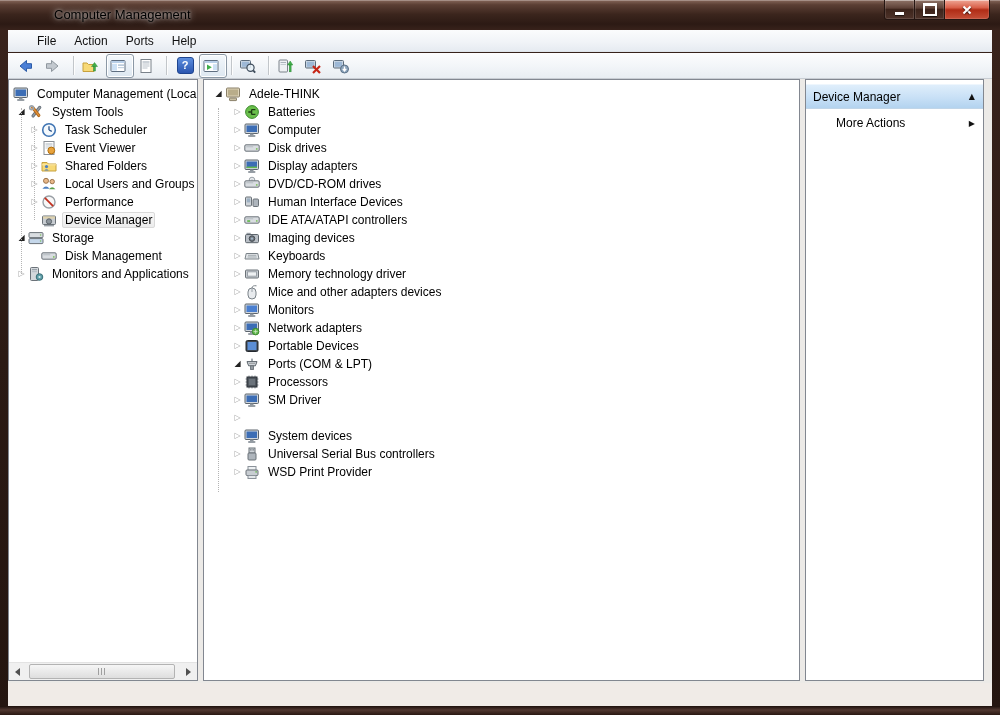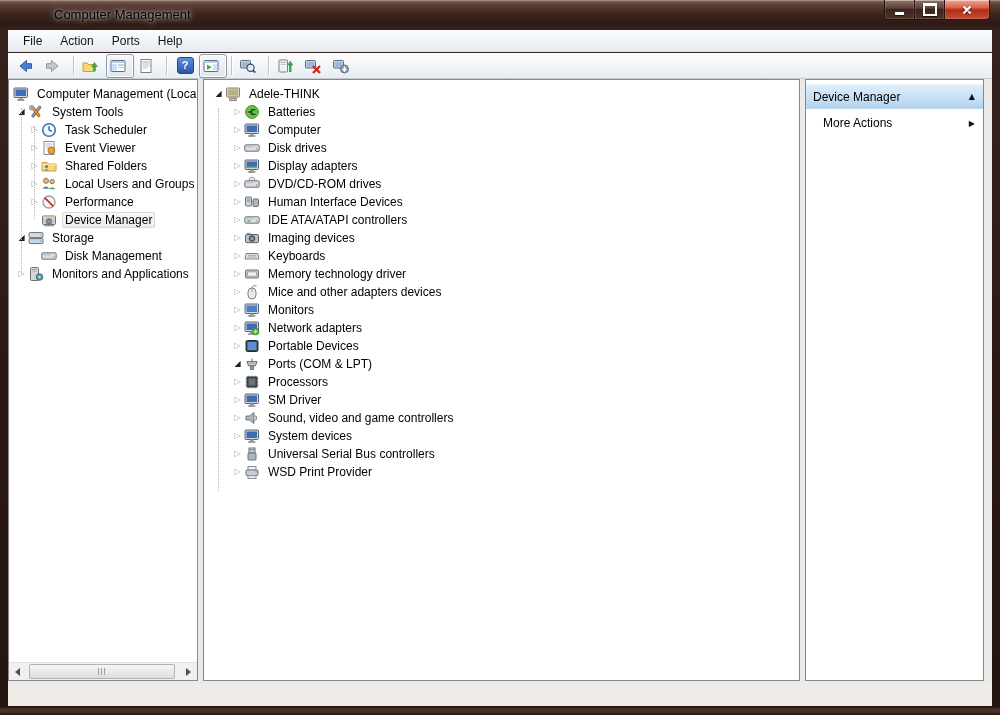--- a/index.html
+++ b/index.html
@@ -22,21 +22,21 @@
     background:linear-gradient(180deg,#efa695 0%,#d9604a 40%,#b02c16 52%,#c44f38 100%);}
   .g-min{width:9px;height:3px;background:#fff;margin-top:7px;box-shadow:0 1px 1px rgba(0,0,0,.6);}
   .g-max{width:10px;height:8px;border:2px solid #fff;border-top-width:3px;box-shadow:0 1px 1px rgba(0,0,0,.6);}
   .g-x{position:relative;width:12px;height:12px;}
   .g-x span{position:absolute;left:1px;top:5px;width:10px;height:2px;background:#fff;box-shadow:0 1px 1px rgba(0,0,0,.5);}
   .g-x span:first-child{transform:rotate(45deg);}
   .g-x span:last-child{transform:rotate(-45deg);}
   
   #menubar{position:absolute;top:30px;left:8px;width:984px;height:22px;
     background:linear-gradient(180deg,#fbfcfd 0%,#f0f3f7 60%,#e6ebf1 100%);
-    border-bottom:1px solid #dfe4ea;display:flex;align-items:center;padding-left:6px;box-sizing:border-box;}
+    border-bottom:1px solid #dfe4ea;display:flex;align-items:center;padding-left:20px;box-sizing:border-box;}
   .menu-item{padding:0 9px;height:22px;line-height:22px;color:#111;}
   #toolbar{position:absolute;top:53px;left:8px;width:984px;height:26px;
     background:linear-gradient(180deg,#fdfdfe 0%,#f2f5f8 55%,#e8edf2 100%);
     border-bottom:1px solid #c8cdd3;display:flex;align-items:center;padding-left:5px;box-sizing:border-box;}
   .tool-btn{width:26px;height:22px;display:flex;align-items:center;justify-content:center;border:1px solid transparent;border-radius:3px;}
   .tool-btn.pressed{border:1px solid #8b98a5;background:linear-gradient(180deg,#f4f8fc,#dde7f0);box-shadow:inset 0 0 0 1px #fff;}
   .tool-sep{width:1px;height:19px;background:#c2c6ca;margin:0 4px;box-shadow:1px 0 0 #fdfdfd;}
   .qmark{width:15px;height:15px;background:linear-gradient(180deg,#5d8ede,#2b56b0);border:1px solid #1f4590;border-radius:3px;
     color:#fff;font-weight:bold;font-size:11px;line-height:15px;text-align:center;}
   
@@ -71,21 +71,21 @@
   .grip{width:9px;height:7px;background:repeating-linear-gradient(90deg,#9f9f9f 0 1px,transparent 1px 3px);}
   
   #actions-header{height:21px;line-height:21px;font-weight:bold;padding-left:7px;
     background:linear-gradient(180deg,#fdfdfd,#eef1f4);border-bottom:1px solid #cdd2d8;}
   #actions-group-header{margin-top:4px;height:23px;display:flex;align-items:center;
     background:linear-gradient(180deg,#dfeefb 0%,#c8e0f6 55%,#b3d3ef 100%);
     border-top:1px solid #eef6fd;border-bottom:1px solid #c0d5e8;}
   #actions-group-title{padding-left:7px;flex:1;}
   .arrow-glyph{font-family:"DejaVu Sans",sans-serif;font-size:8px;color:#111;padding-right:8px;}
   .action-item{height:22px;display:flex;align-items:center;margin-top:3px;}
-  .action-item-label{padding-left:17px;flex:1;}
+  .action-item-label{padding-left:30px;flex:1;}
   
   #statusbar{position:absolute;top:683px;left:8px;width:984px;height:23px;background:#f0ebe7;}
   #frame-bottom{position:absolute;left:0;right:0;bottom:0;height:9px;
     background:linear-gradient(180deg,#1c0f0b 0%,#503730 45%,#2a1712 100%);}
 </style>
 </head>
 <body>
 
 <div id="screen">
 
@@ -638,29 +638,20 @@
                 <rect x="2.5" y="3.5" width="10.5" height="6.5" fill="#3c6db5"></rect>
                 <rect x="6" y="11.5" width="3.5" height="1.6" fill="#8d959d"></rect>
                 <rect x="4" y="13.2" width="7.5" height="1.6" rx="0.8" fill="#767f88"></rect>
               </svg>
             </span>
             <span class="tree-label">SM Driver</span>
           </span>
         </div>
         <div class="tree-row" style="padding-left: 27px;">
           <span class="exp collapsed">▷</span>
-          <span class="row-content">
-            <span class="ticon">
-              <svg width="16" height="16" viewBox="0 0 16 16">
-                <path d="M2 6 L5.5 6 L10 2.5 L10 13.5 L5.5 10 L2 10 Z" fill="#aeb5bc" stroke="#6b7278"></path>
-                <path d="M11.5 5.5 Q13.6 8 11.5 10.5" fill="none" stroke="#8a9199" stroke-width="1.2"></path>
-              </svg>
-            </span>
-            <span class="tree-label">Sound, video and game controllers</span>
-          </span>
         </div>
         <div class="tree-row" style="padding-left: 27px;">
           <span class="exp collapsed">▷</span>
           <span class="row-content">
             <span class="ticon">
               <svg width="16" height="16" viewBox="0 0 16 16">
                 <rect x="1" y="2" width="13.5" height="9.5" rx="1" fill="#cfd6dd" stroke="#5c646d"></rect>
                 <rect x="2.5" y="3.5" width="10.5" height="6.5" fill="#3c6db5"></rect>
                 <rect x="6" y="11.5" width="3.5" height="1.6" fill="#8d959d"></rect>
                 <rect x="4" y="13.2" width="7.5" height="1.6" rx="0.8" fill="#767f88"></rect>

